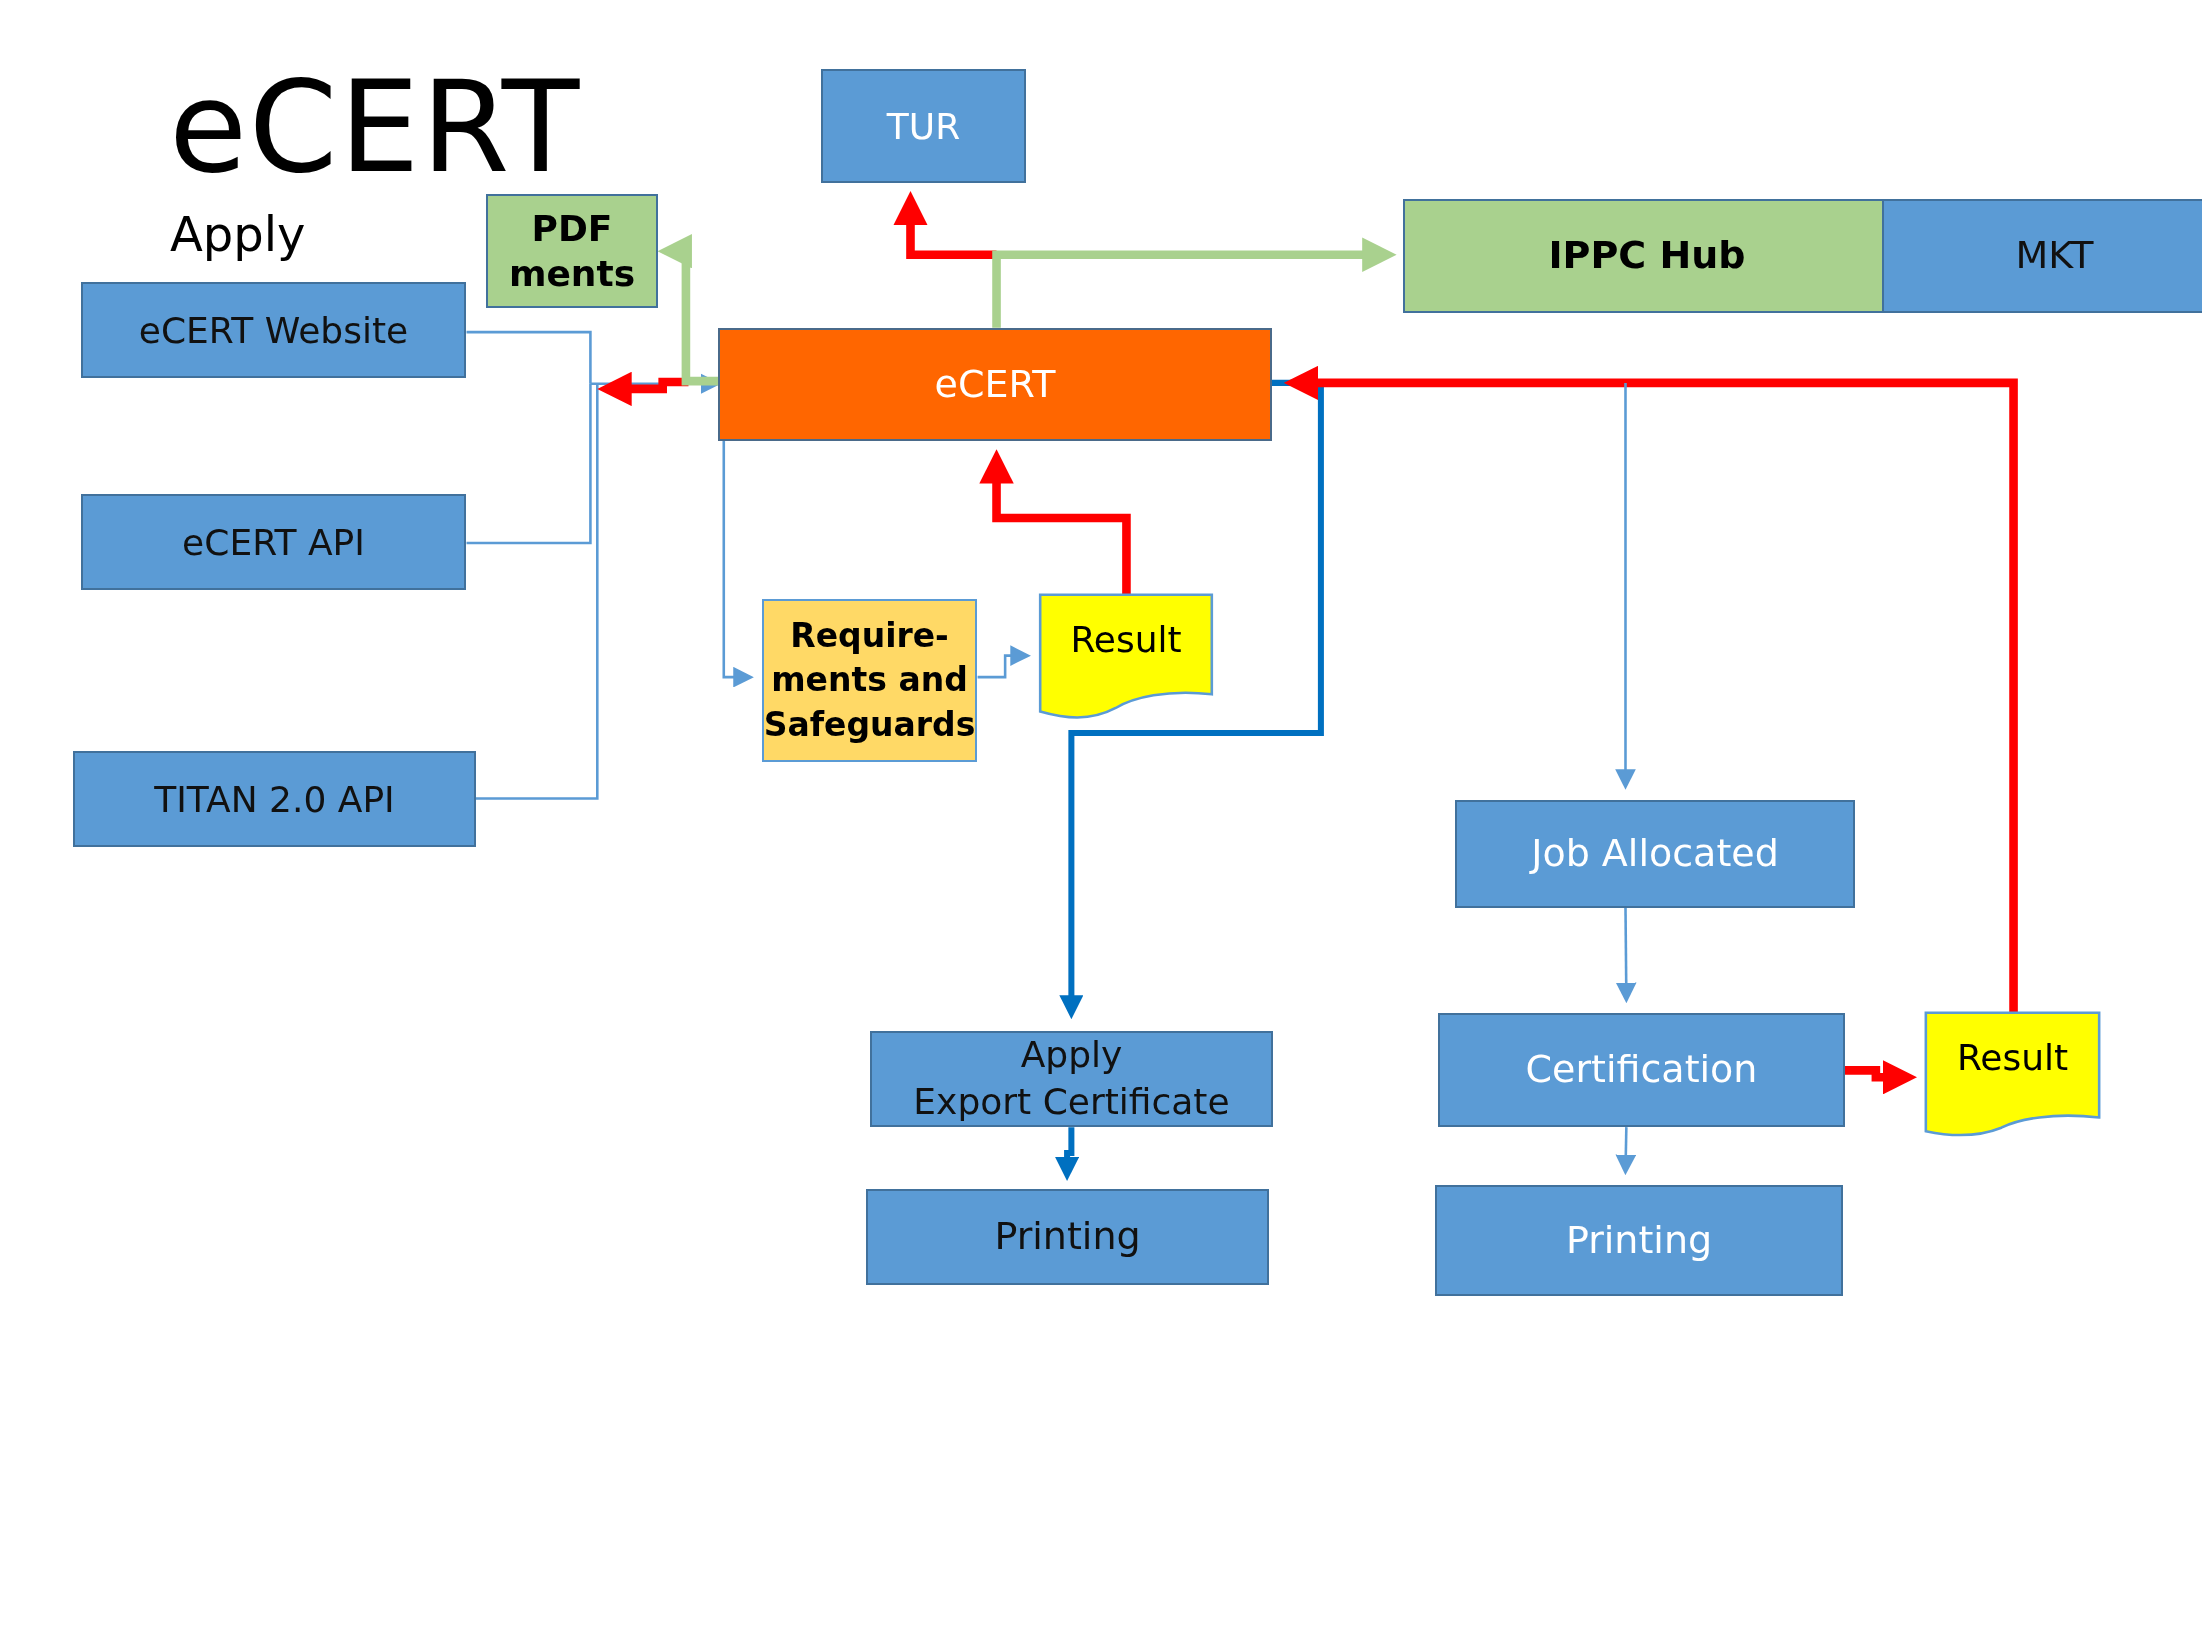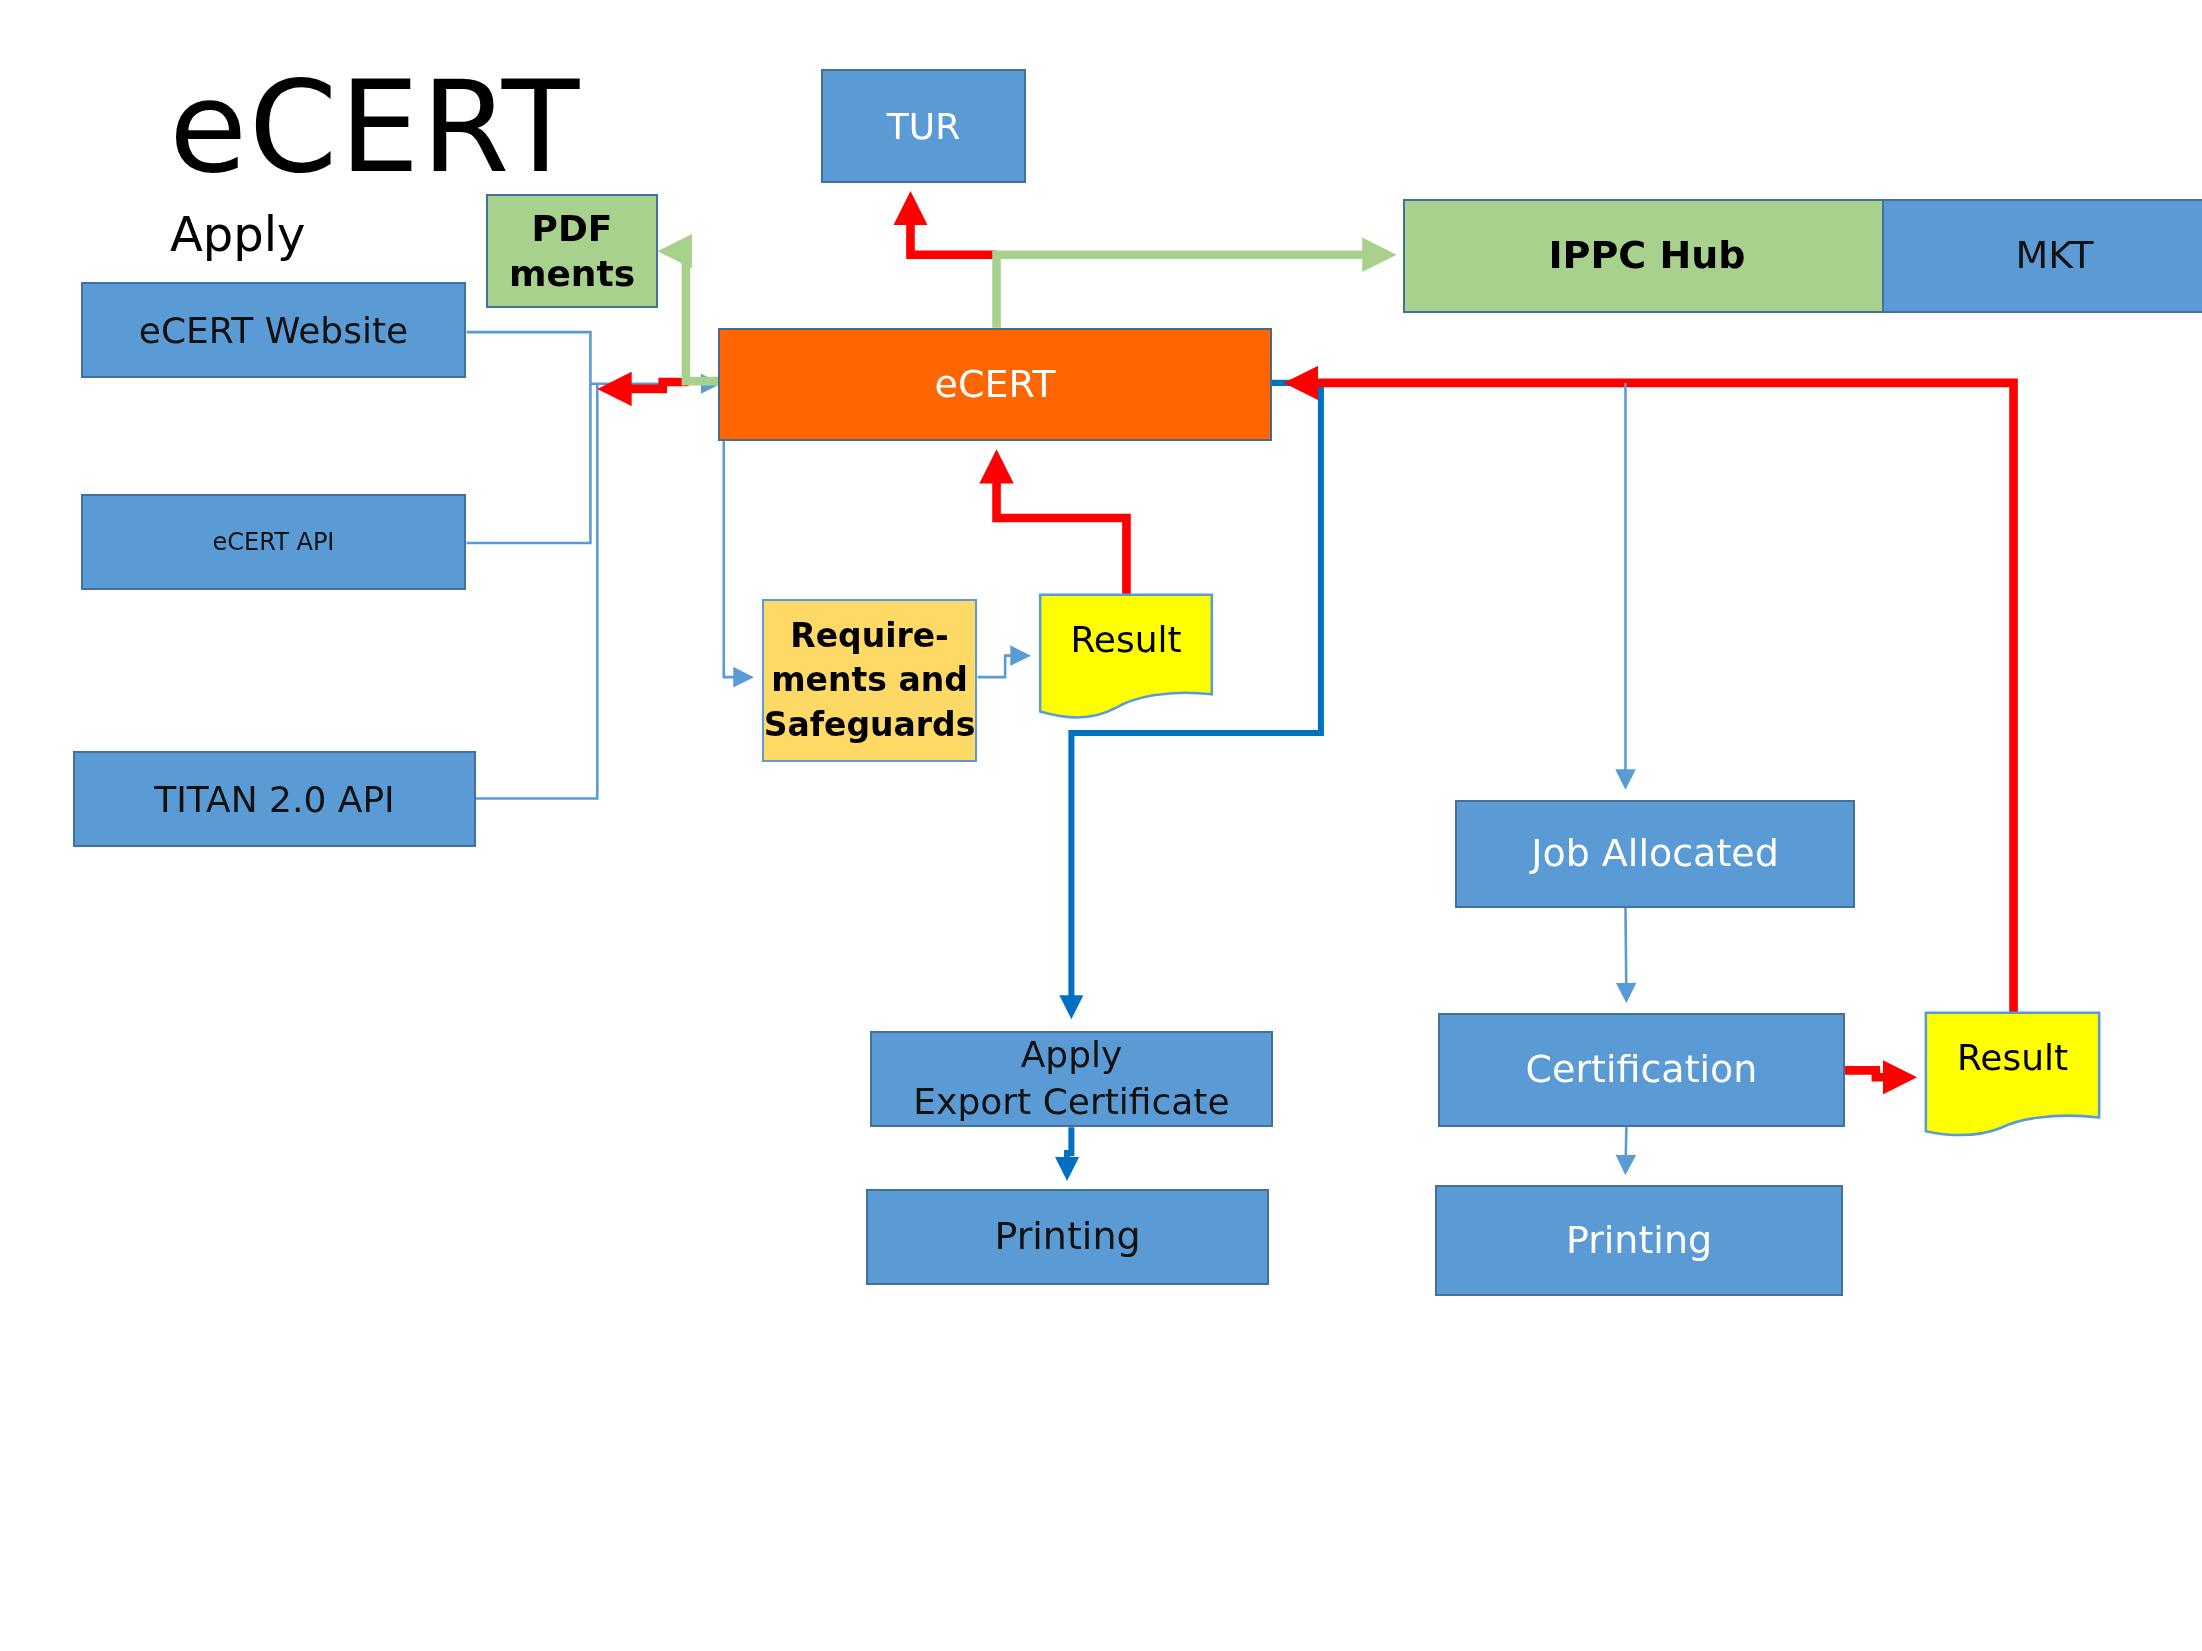--- a/index.html
+++ b/index.html
@@ -72,21 +72,21 @@
   <path d="M1889,1055 L1890,1160" fill="none" stroke="#5B9BD5" stroke-width="3" marker-end="url(#mThin)"></path>
 
   <path d="M1890,1310 L1889,1360" fill="none" stroke="#5B9BD5" stroke-width="3" marker-end="url(#mThin)"></path>
 
   <path d="M2127,1244 L2180,1244 L2180,1252 L2210,1252" fill="none" stroke="#FF0000" stroke-width="10" marker-end="url(#mRed)"></path>
 </svg>
 
 <div class="box blue" style="left:81px;top:282px;width:385px;height:96px;font-size:36px;">
   <span>eCERT Website</span>
 </div>
-<div class="box blue" style="left:81px;top:494px;width:385px;height:96px;font-size:24px;">
+<div class="box blue" style="left:81px;top:494px;width:385px;height:96px;font-size:36px;">
   <span>eCERT API</span>
 </div>
 <div class="box blue" style="left:73px;top:751px;width:403px;height:96px;font-size:36px;">
   <span>TITAN 2.0 API</span>
 </div>
 
 <div class="box green" style="left:486px;top:194px;width:172px;height:114px;font-size:36px;border-color:#41719C;">
   <span class="lbl">PDF
 ments</span>
 </div>

